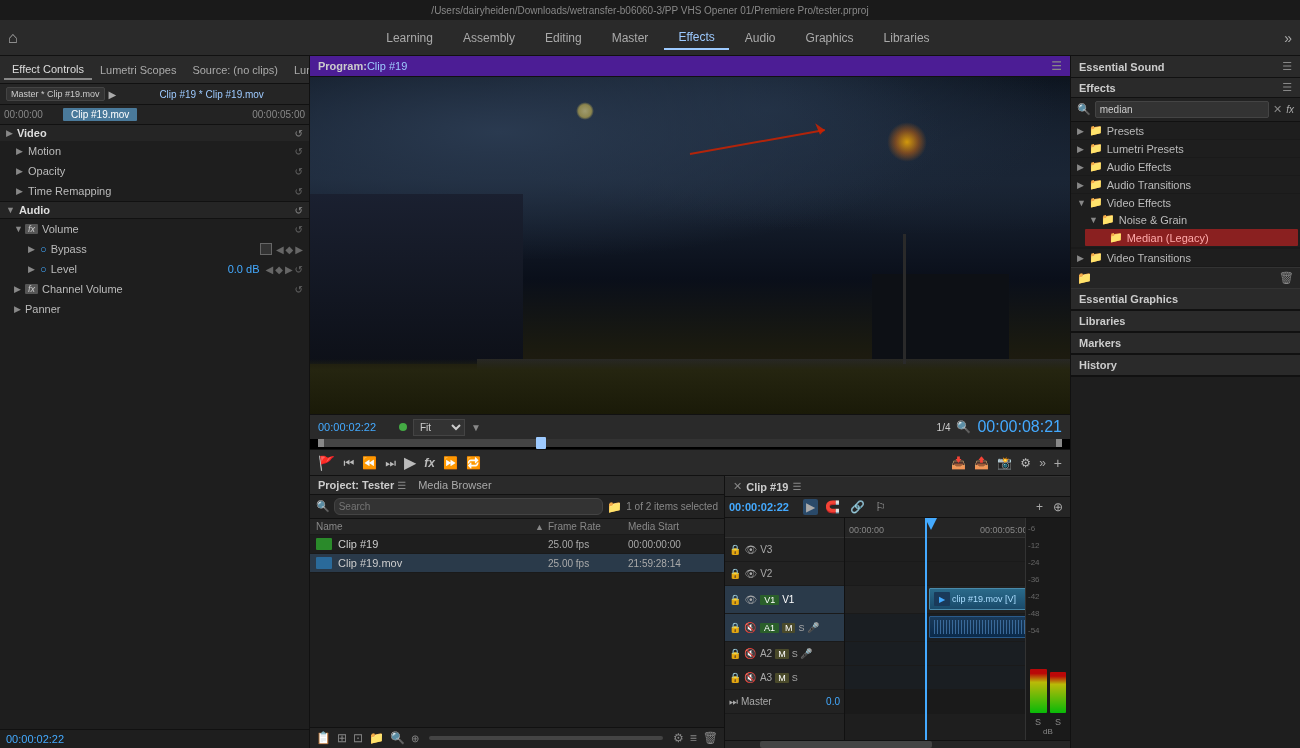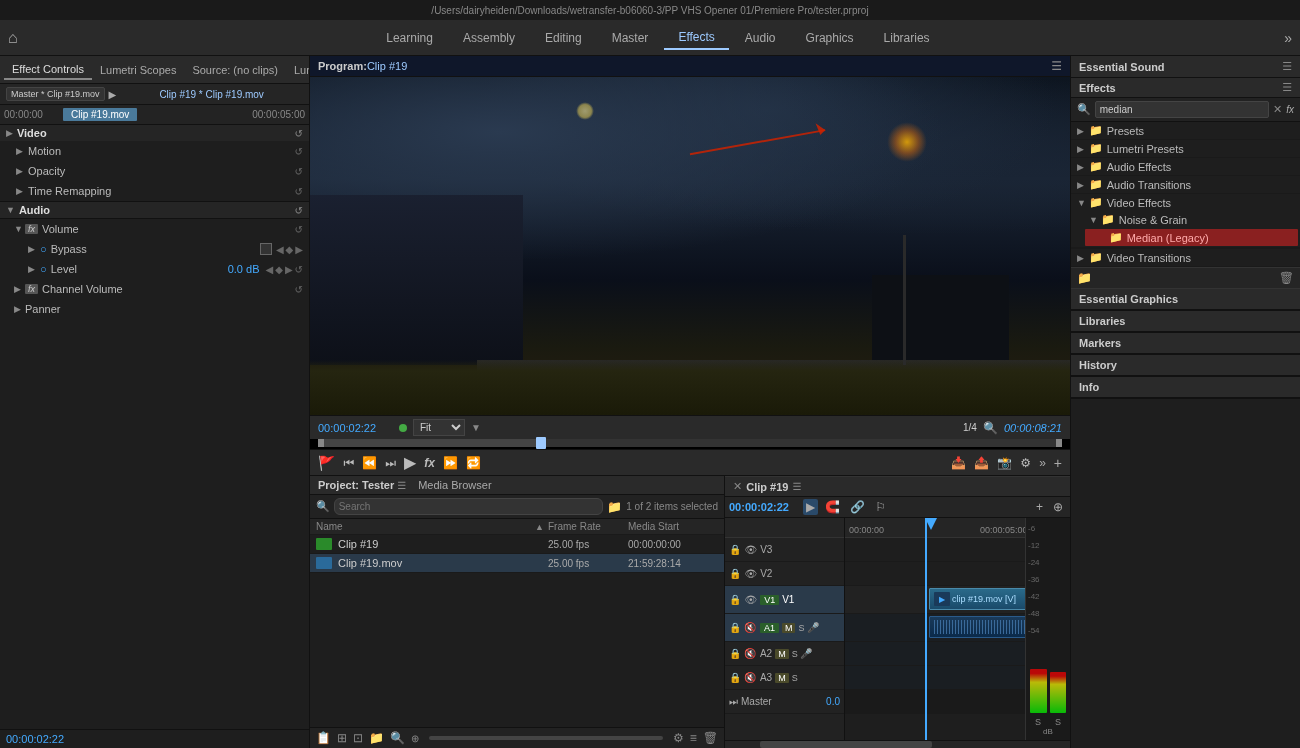--- a/index.html
+++ b/index.html
@@ -122,21 +122,21 @@
       </div>
     </div>
     <div style="padding:3px 6px; background:#1e1e1e; border-top:1px solid #111; color:#4af; font-size:11px; margin-top:auto;">
       <span>00:00:02:22</span>
     </div>
   </div>
 
   <div style="flex:1; display:flex; flex-direction:column; overflow:hidden;">
 
     <div style="height:420px; background:#000; display:flex; flex-direction:column; border-bottom:1px solid #111;">
-      <div style="display:flex; align-items:center; padding:3px 8px; background:#0f172a; border-bottom:1px solid #111;">
+      <div style="display:flex; align-items:center; padding:3px 8px; background:#4c1d95; border-bottom:1px solid #111;">
         <span style="color:#ccc; font-size:11px; font-weight:bold;">Program: </span>
         <span style="color:#9dcaff; font-size:11px;">Clip #19</span>
         <span style="margin-left:auto; color:#888; font-size:12px;">☰</span>
       </div>
 
       <div style="flex:1; background:#000; position:relative; overflow:hidden;">
 
         <div style="width:100%; height:100%; background:linear-gradient(180deg, #0d1520 0%, #1a2535 30%, #0a0f1a 60%, #1a1a10 80%, #2a2010 100%); position:relative;">
           <div style="position:absolute; top:0; left:0; right:0; height:220px; background:radial-gradient(ellipse at 25% 25%, #2a3a50 0%, transparent 55%), radial-gradient(ellipse at 60% 15%, #1f2d40 0%, transparent 45%), radial-gradient(ellipse at 80% 35%, #1a2535 0%, transparent 40%);"></div>
           <div style="position:absolute; bottom:50px; left:0; width:28%; height:170px; background:linear-gradient(180deg, #1a2030 0%, #0d1018 100%);"></div>
@@ -159,21 +159,21 @@
         <span style="width:8px; height:8px; background:#4a4; border-radius:50%;"></span>
         <select style="background:#333; color:#ccc; border:1px solid #444; font-size:10px; padding:1px 2px;">
           <option>Fit</option>
           <option>25%</option>
           <option>50%</option>
           <option>100%</option>
         </select>
         <span style="color:#888; font-size:10px;">▼</span>
         <span style="color:#ccc; font-size:10px; margin-left:auto;">1/4</span>
         <span style="color:#888; font-size:12px;">🔍</span>
-        <span style="color:#4af; font-size:11px;font-style:italic;">00:00:08:21</span>
+        <span style="color:#4af; font-size:16px;">00:00:08:21</span>
       </div>
 
       <div style="height:8px; background:#333; margin:0 8px 2px; border-radius:2px; position:relative; cursor:pointer;">
         <div style="height:100%; width:30%; background:#444; border-radius:2px;"></div>
         <div style="position:absolute; top:-2px; left:30%; width:10px; height:12px; background:#9dcaff; border-radius:1px; transform:translateX(-50%);"></div>
         <div style="position:absolute; top:0; left:0; width:6px; height:8px; background:#888;"></div>
         <div style="position:absolute; top:0; right:0; width:6px; height:8px; background:#888;"></div>
       </div>
 
       <div style="display:flex; align-items:center; padding:3px 8px; background:#2a2a2a; justify-content:center; gap:8px; border-top:1px solid #111;">
@@ -480,20 +480,15 @@
     <div style="border-bottom:1px solid #111;">
       <div style="padding:4px 8px; background:#2a2a2a; border-bottom:1px solid #111; color:#ccc; font-size:11px; font-weight:bold; cursor:pointer;">
         <span>Markers</span>
       </div>
     </div>
     <div style="border-bottom:1px solid #111;">
       <div style="padding:4px 8px; background:#2a2a2a; border-bottom:1px solid #111; color:#ccc; font-size:11px; font-weight:bold; cursor:pointer;">
         <span>History</span>
       </div>
     </div>
-    <div style="border-bottom:1px solid #111;">
-      <div style="padding:4px 8px; background:#2a2a2a; border-bottom:1px solid #111; color:#ccc; font-size:11px; font-weight:bold; cursor:pointer;">
-        <span>Info</span>
-      </div>
-    </div>
   </div>
 
 </div>
 
 </body></html>

